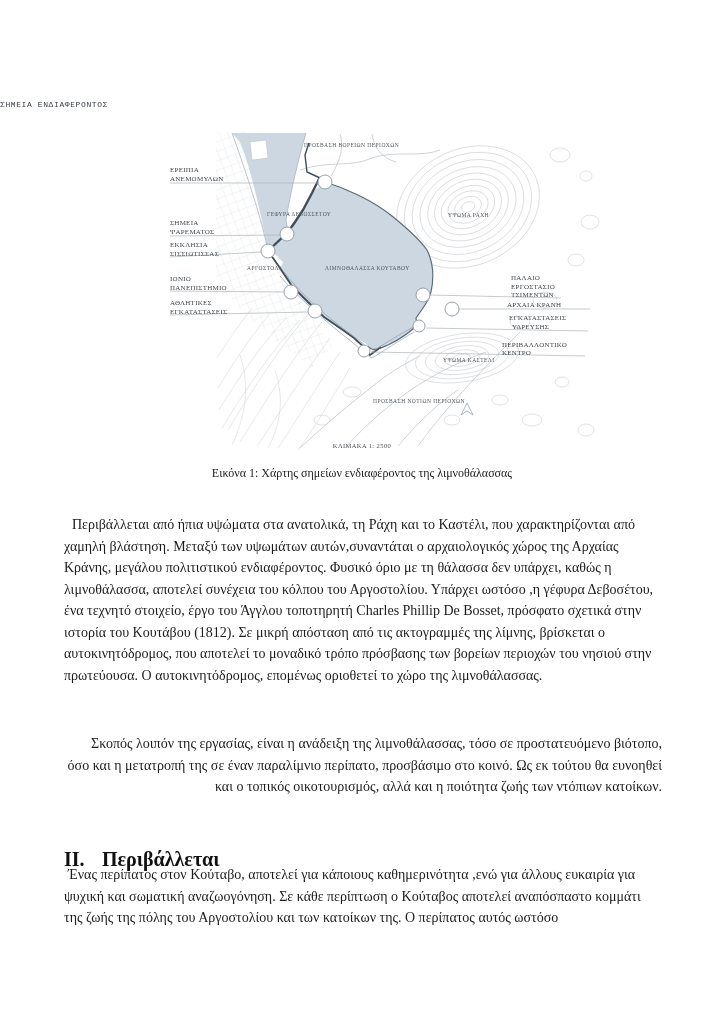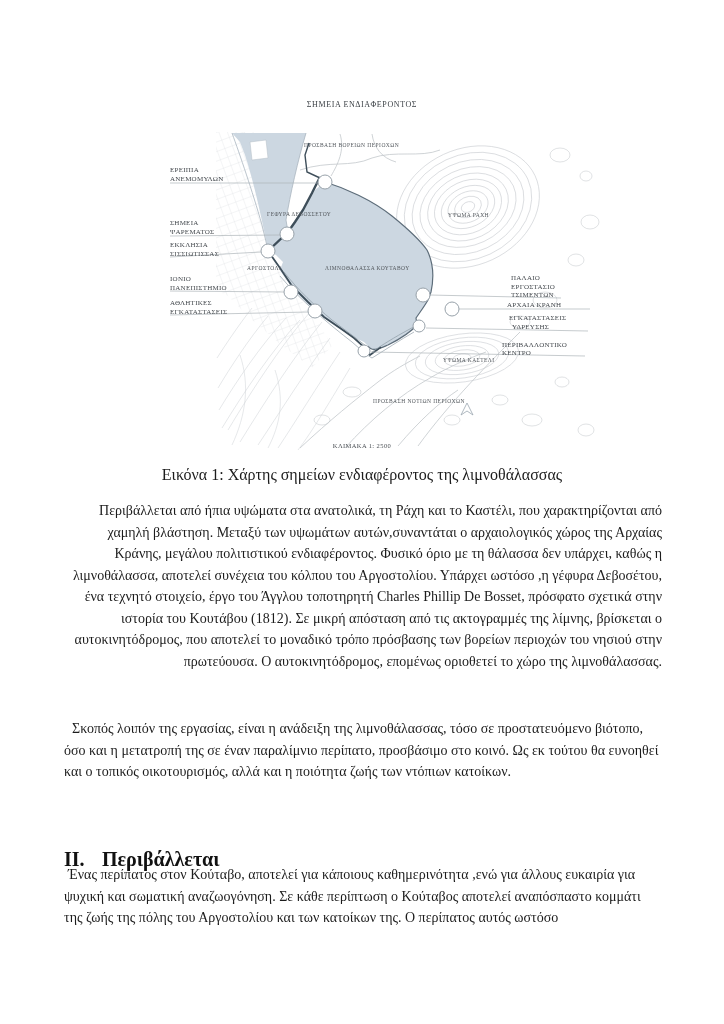--- a/index.html
+++ b/index.html
@@ -6,33 +6,32 @@
   .page{
     position:relative;
     width:724px;height:1024px;
     background:#ffffff;
     overflow:hidden;
     font-family:"Liberation Serif","DejaVu Serif",serif;
   }
   
   .map-title{
     position:absolute;top:100px;left:0;width:724px;
-    text-align:center;
-    font-size:8px;letter-spacing:.6px;color:#3c4146;
+    font-size:8px;letter-spacing:.6px;color:#3c4146;font-family:Liberation Mono, monospace;
   }
   .poi-map{position:absolute;left:160px;top:128px;}
   .map-scale{
     position:absolute;top:442px;left:0;width:724px;
     text-align:center;
     font-size:6.5px;letter-spacing:.4px;color:#4a4f54;
   }
   .figure-caption{
     position:absolute;top:466px;left:0;width:724px;
     text-align:center;
-    font-size:16px;color:#1c1c1c;
+    font-size:12px;color:#1c1c1c;
   }
   
   .poi-map text{
     font-family:"Liberation Serif","DejaVu Serif",serif;
     fill:#44494e;
   }
   text.poi-lab{font-size:7px;letter-spacing:.25px;}
   text.map-lab{font-size:5.5px;letter-spacing:.45px;fill:#53585d;}
   .leader{stroke:#aeb4b9;stroke-width:.7;fill:none;}
   .poi-circle{fill:#ffffff;stroke:#98a2aa;stroke-width:1;}
@@ -40,22 +39,22 @@
   .road{fill:none;stroke:#c3c8cc;stroke-width:.8;}
   .shore{fill:none;stroke:#a9b5bf;stroke-width:.8;}
   .hillpath{fill:none;stroke:#d2d5d8;stroke-width:.55;}
   
   .para{
     position:absolute;left:64px;width:598px;
     font-size:14px;line-height:21.5px;color:#1c1c1c;
     text-align:left;text-indent:8px;
     margin:0;
   }
-  #para1{top:500px;text-align:right;}
-  #para2{top:718px;}
+  #para1{top:514px;}
+  #para2{top:733px;text-align:right;}
   #para3{top:864px;text-indent:4px;}
   .section-heading{
     position:absolute;left:64px;top:848px;width:598px;
     font-size:20px;font-weight:bold;color:#111;
     display:flex;margin:0;
   }
   .section-heading .h-num{display:inline-block;width:38px;}
 </style>
 </head>
 <body>

